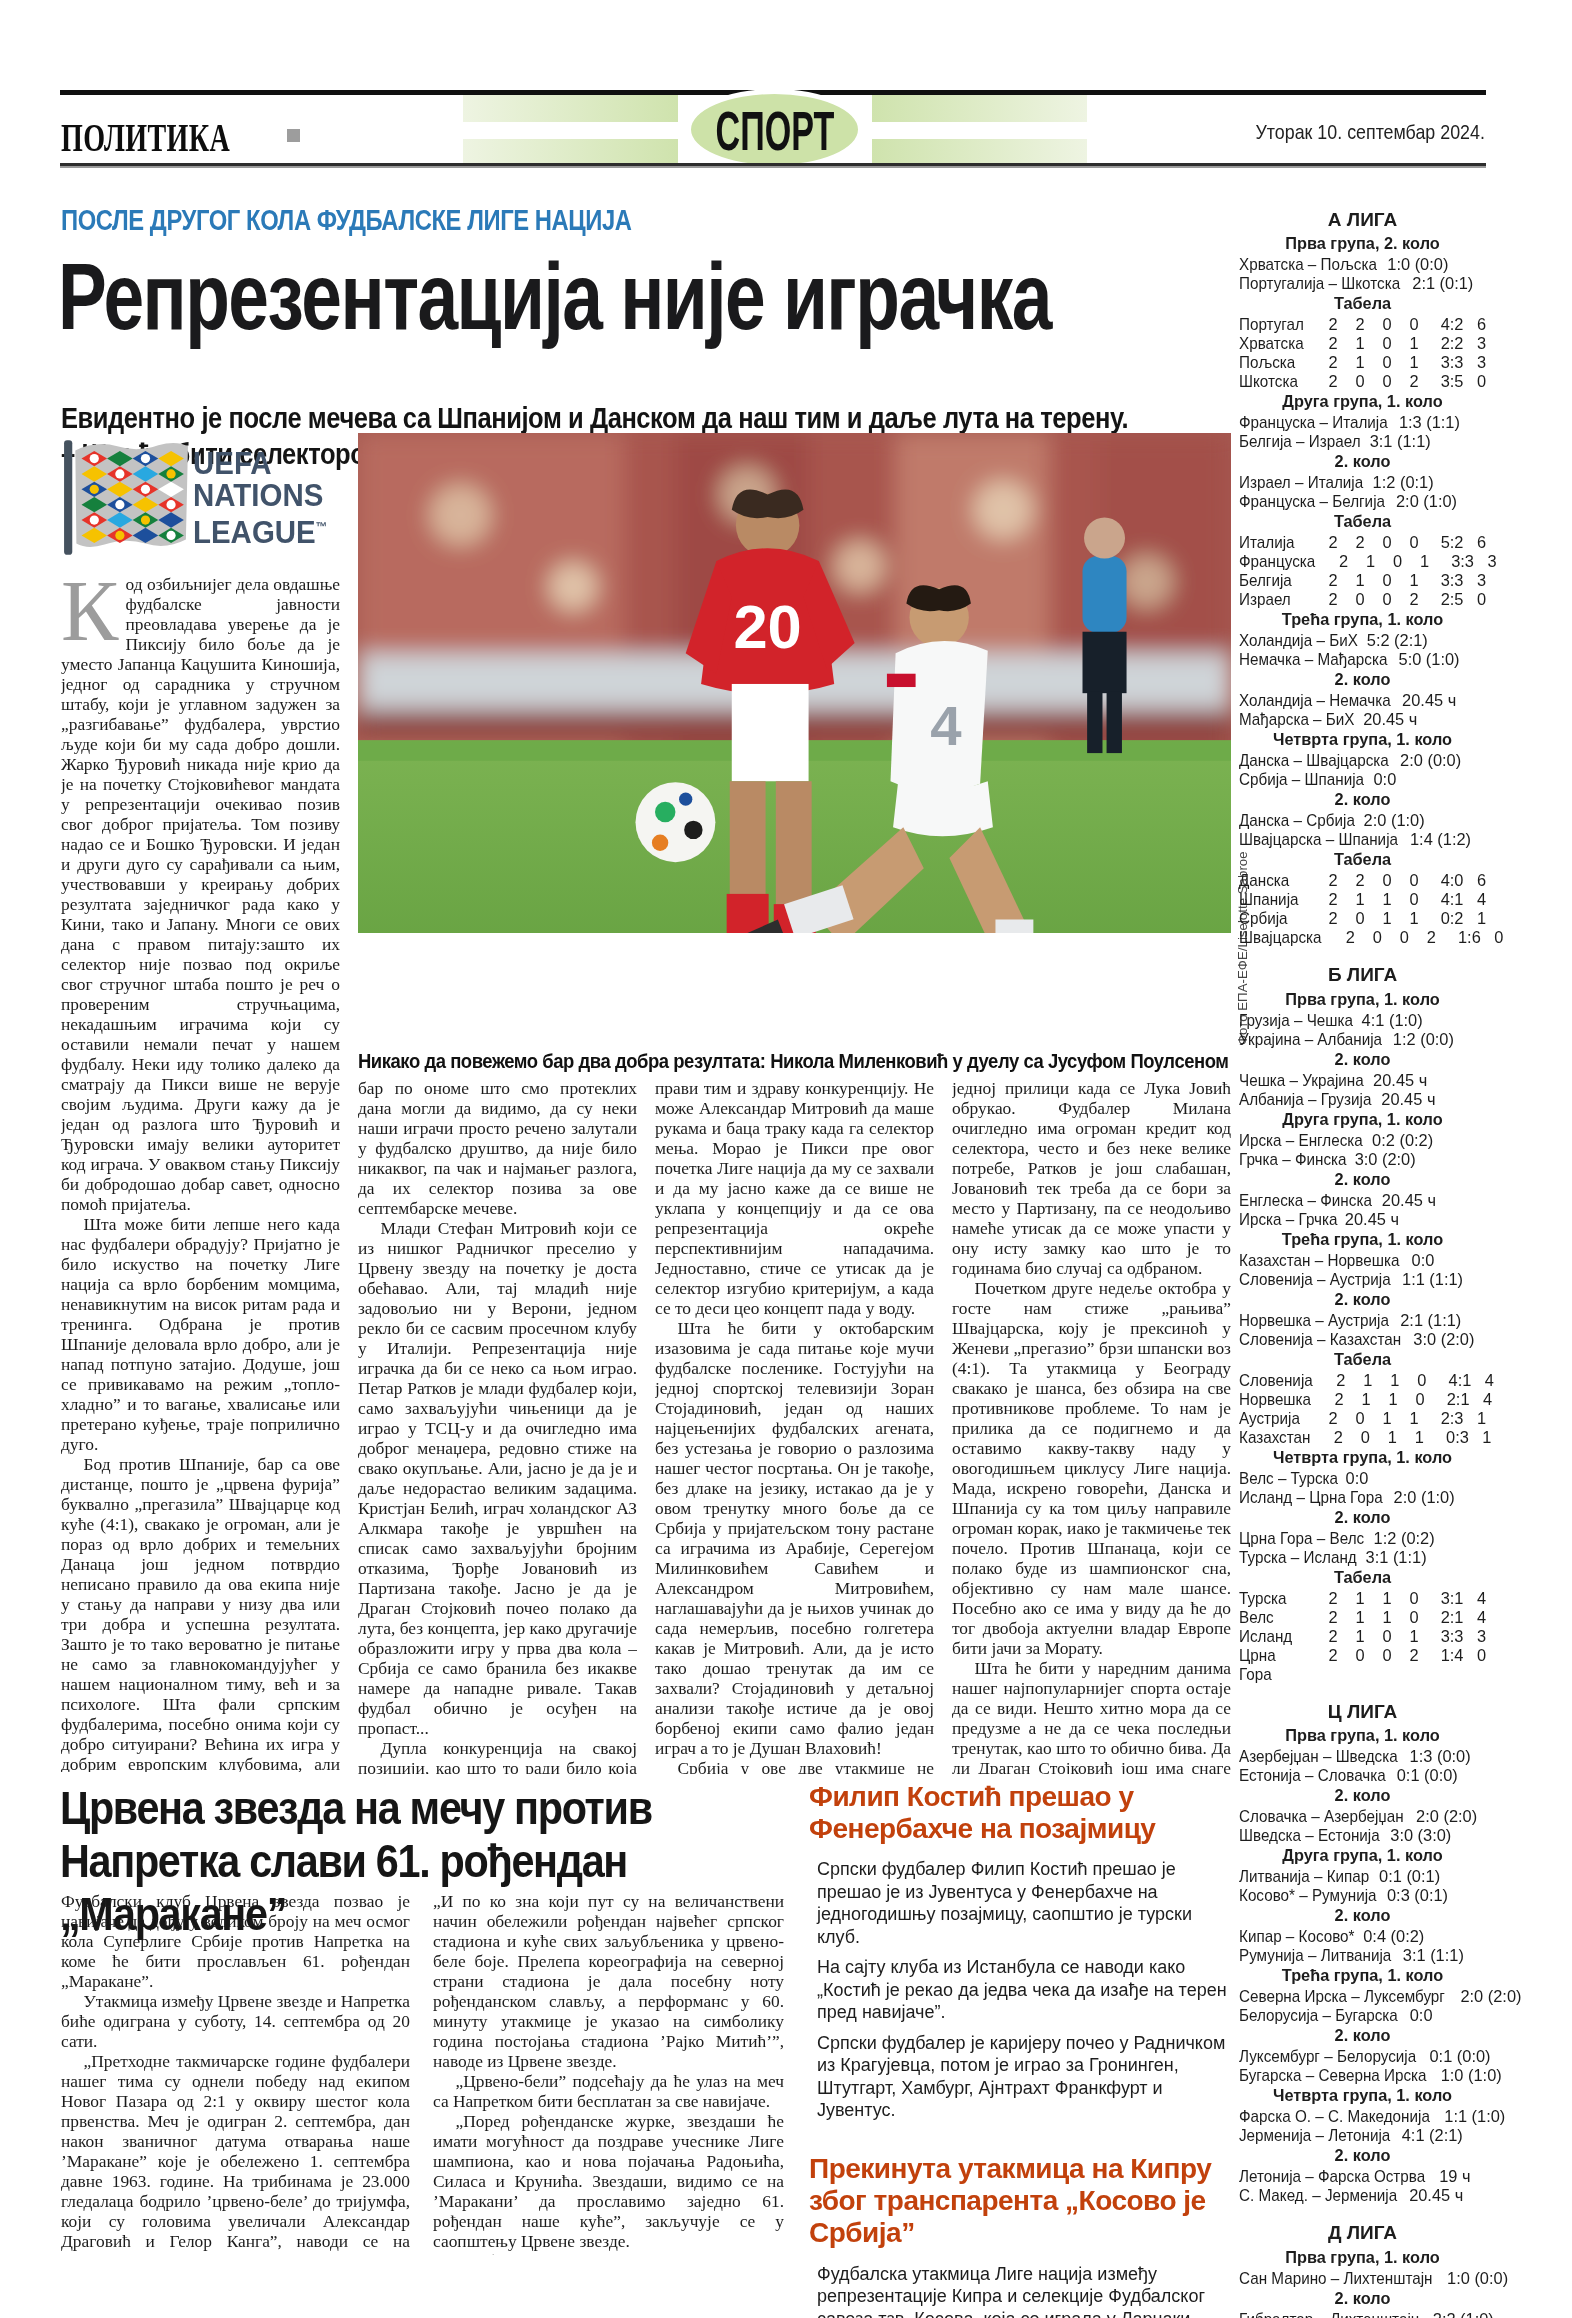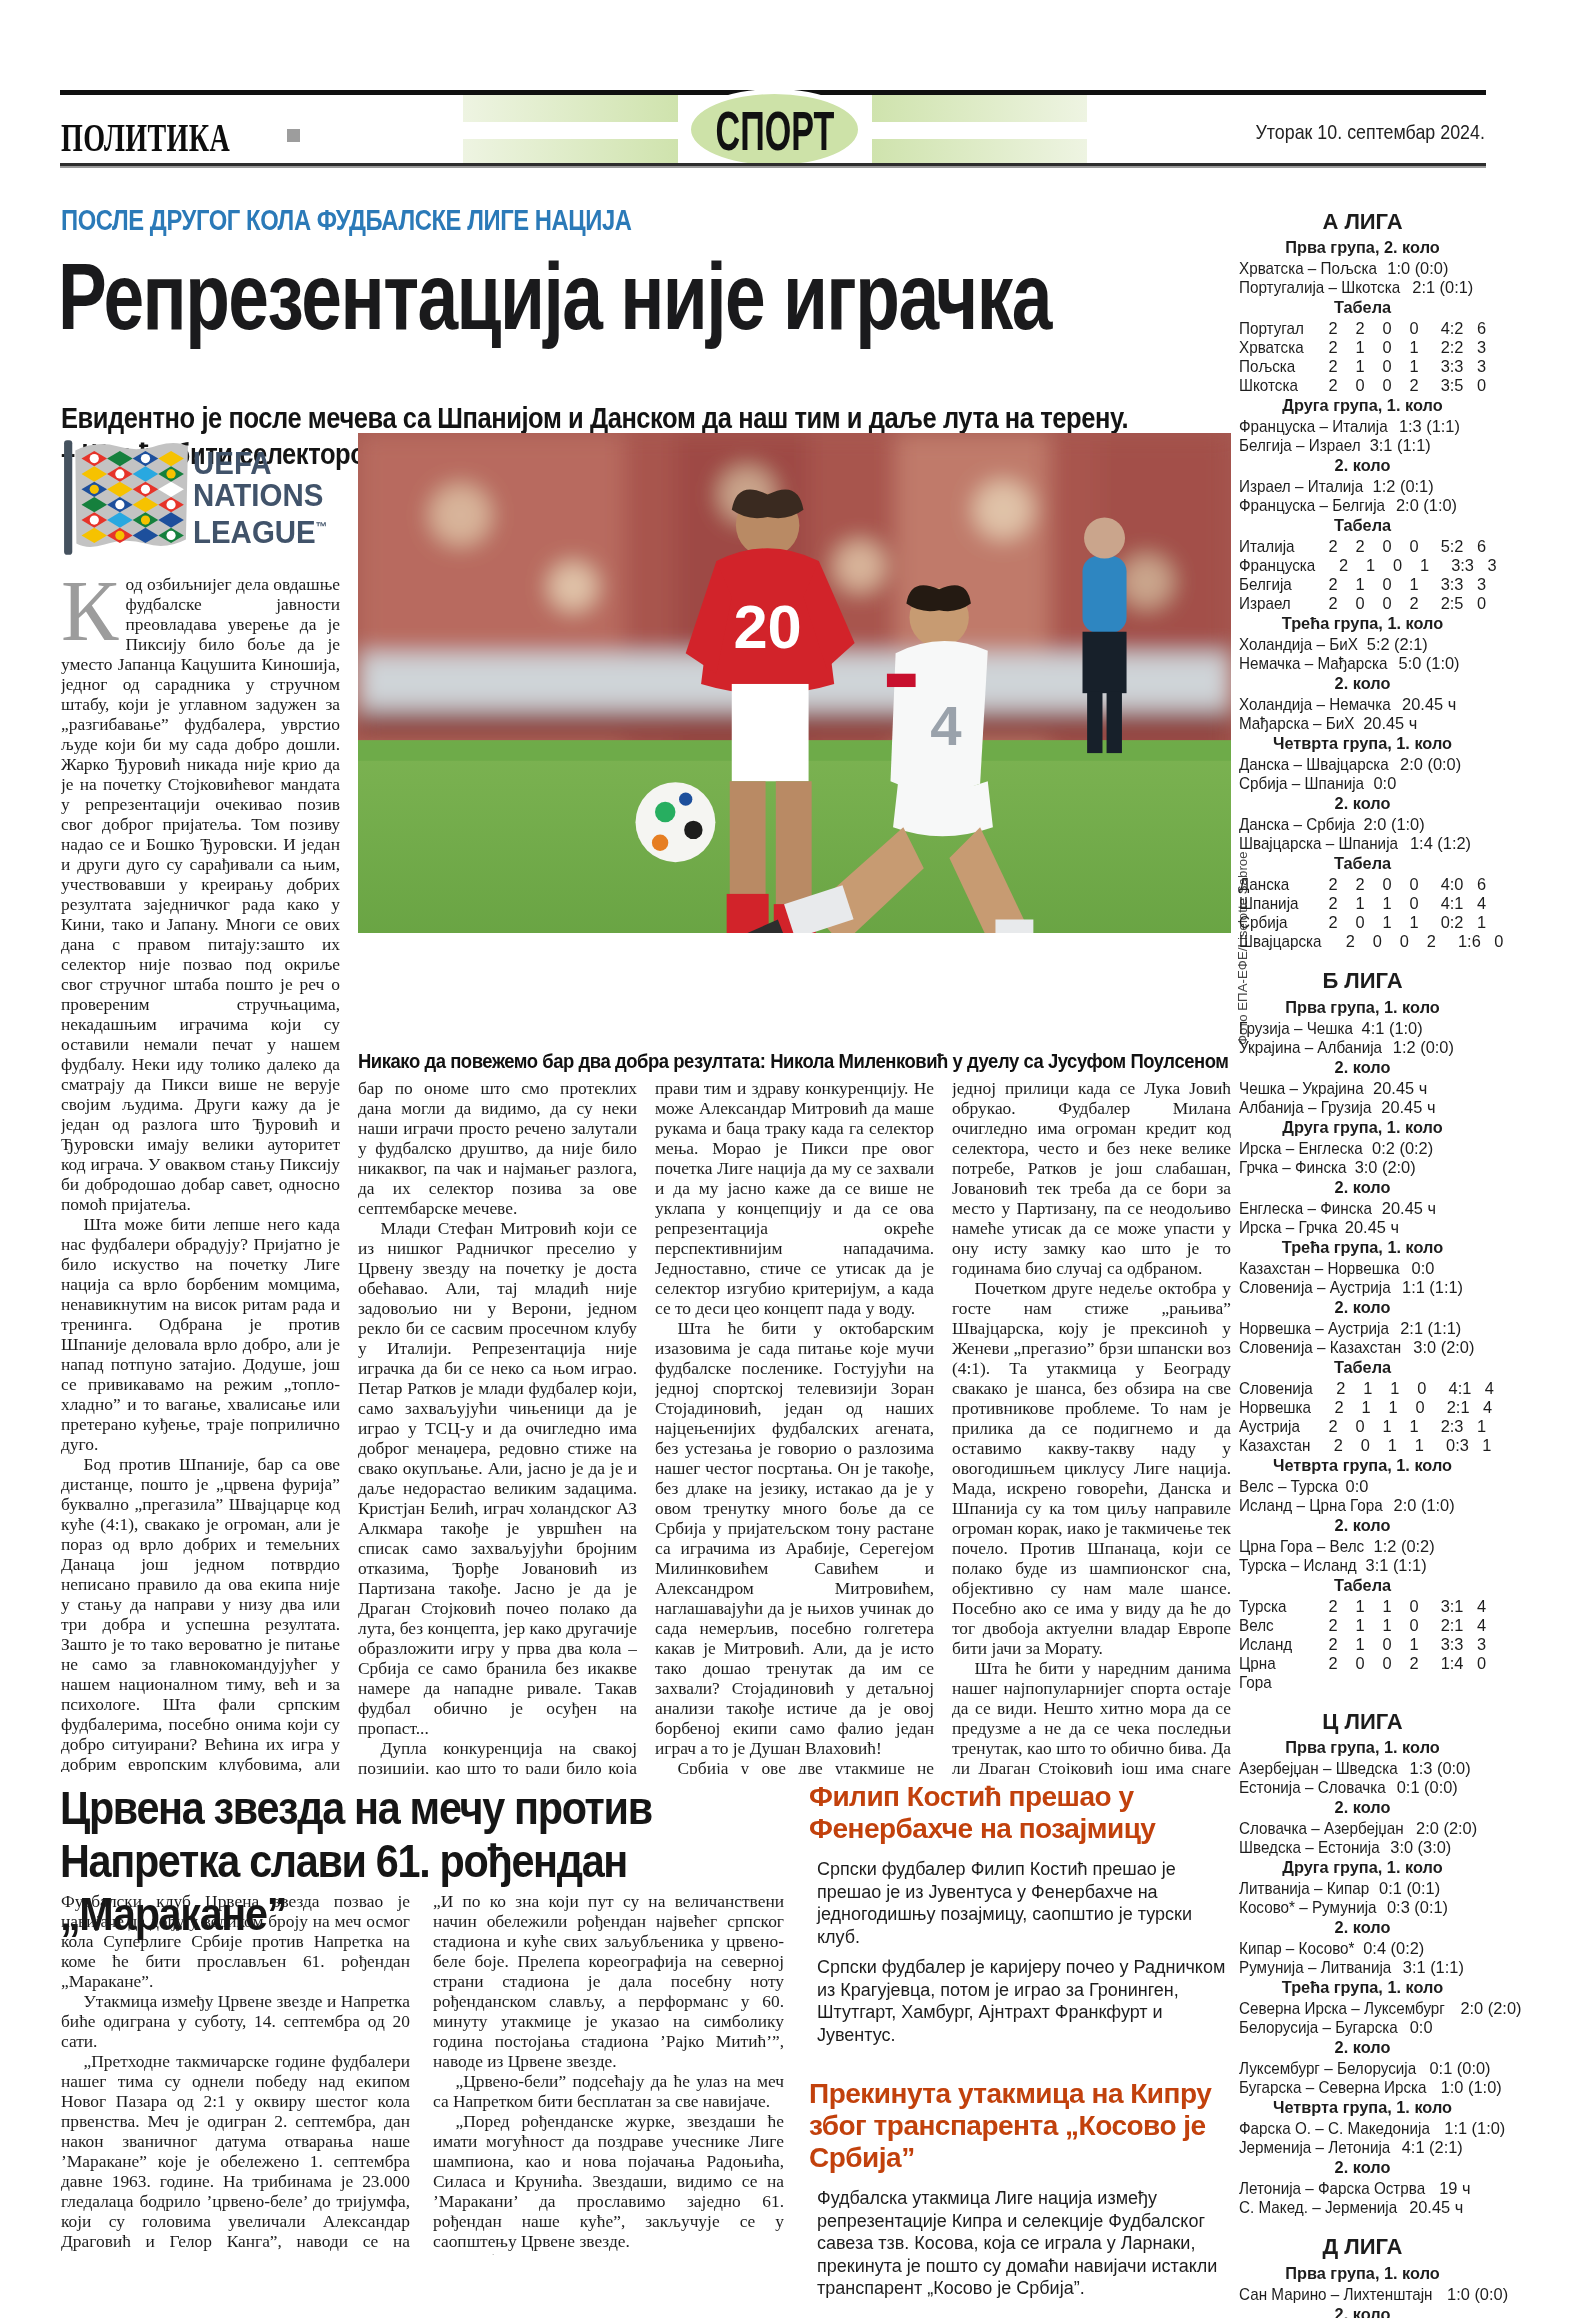--- a/index.html
+++ b/index.html
@@ -63,21 +63,21 @@
   .credit{ left:1235px; top:433px; height:612px; width:17.4px;
     font-family:"Liberation Sans",sans-serif; font-size:13.3px; color:#444;
     writing-mode:vertical-rl; transform:rotate(180deg); text-align:left; }
   .caption{ left:358px; top:1049px; width:901px; font-family:"Liberation Sans",sans-serif;
     font-weight:700; font-size:20.5px; letter-spacing:-0.5px; transform:scaleX(.9); transform-origin:left;
     color:#111; white-space:nowrap; }
 
   
   .sidebar{ left:1239px; top:209px; width:247px; font-family:"Liberation Sans",sans-serif;
     font-size:16.4px; color:#1d1d1d; }
-  .sb-league{ text-align:center; font-weight:700; font-size:22px; margin:17.4px 0 3.1px 0; }
+  .sb-league{ text-align:center; font-weight:700; font-size:19px; margin:17.4px 0 3.1px 0; }
   .sb-league:first-child{ margin-top:0; }
   .sb-group{ text-align:center; font-weight:700; font-size:17px; margin:1px 0; transform:scaleX(.96);}
   .sb-match{ display:flex; line-height:19px; }
   .sb-match .t{ transform:scaleX(.93); transform-origin:left; white-space:nowrap;}
   .sb-match .s{ white-space:nowrap; }
   .sb-row{ display:grid; grid-template-columns:1fr 27px 27px 27px 27px 45px 22.5px;
     line-height:19px; }
   .sb-row span{ text-align:right; }
   .sb-row span:first-child{ text-align:left; transform:scaleX(.93); transform-origin:left;}
 
@@ -691,20 +691,21 @@
     <p class="noind">„И по ко зна који пут су на величанствени начин обележили рођендан највећег српског стадиона и куће свих заљубљеника у црвено-беле боје. Прелепа кореографија на северној страни стадиона је дала посебну ноту рођенданском слављу, а перформанс у 60. минуту утакмице је указао на симболику година постојања стадиона ’Рајко Митић’”, наводе из Црвене звезде.</p>
     <p>„Црвено-бели” подсећају да ће улаз на меч са Напретком бити бесплатан за све навијаче.</p>
     <p>„Поред рођенданске журке, звездаши ће имати могућност да поздраве учеснике Лиге шампиона, као и нова појачања Радоњића, Силаса и Крунића. Звездаши, видимо се на ’Маракани’ да прославимо заједно 61. рођендан наше куће”, закључује се у саопштењу Црвене звезде.</p>
     <p>Фудбалери Црвене звезде се налазе на првом месту на табели СЛС са 16 бодова, док је Напредак девети са осам бодова.</p>
   </div>
 
 <div class="abs bm">
   <div class="bm-head">Филип Костић прешао у Фенербахче на позајмицу</div>
   <div class="bm-body" id="bm1">
       <p>Српски фудбалер Филип Костић прешао је прешао је из Јувентуса у Фенербахче на једногодишњу позајмицу, саопштио је турски клуб.</p>
+      <p>На сајту клуба из Истанбула се наводи како „Костић је рекао да једва чека да изађе на терен пред навијаче”.</p>
       <p>Српски фудбалер је каријеру почео у Радничком из Крагујевца, потом је играо за Гронинген, Штутгарт, Хамбург, Ајнтрахт Франкфурт и Јувентус.</p>
     </div>
   <div class="bm-gap"></div>
   <div class="bm-head">Прекинута утакмица на Кипру због транспарента „Косово је Србија”</div>
   <div class="bm-body" id="bm2">
       <p>Фудбалска утакмица Лиге нација између репрезентације Кипра и селекције Фудбалског савеза тзв. Косова, која се играла у Ларнаки, прекинута је пошто су домаћи навијачи истакли транспарент „Косово је Србија”.</p>
     </div>
 </div>
 
 

